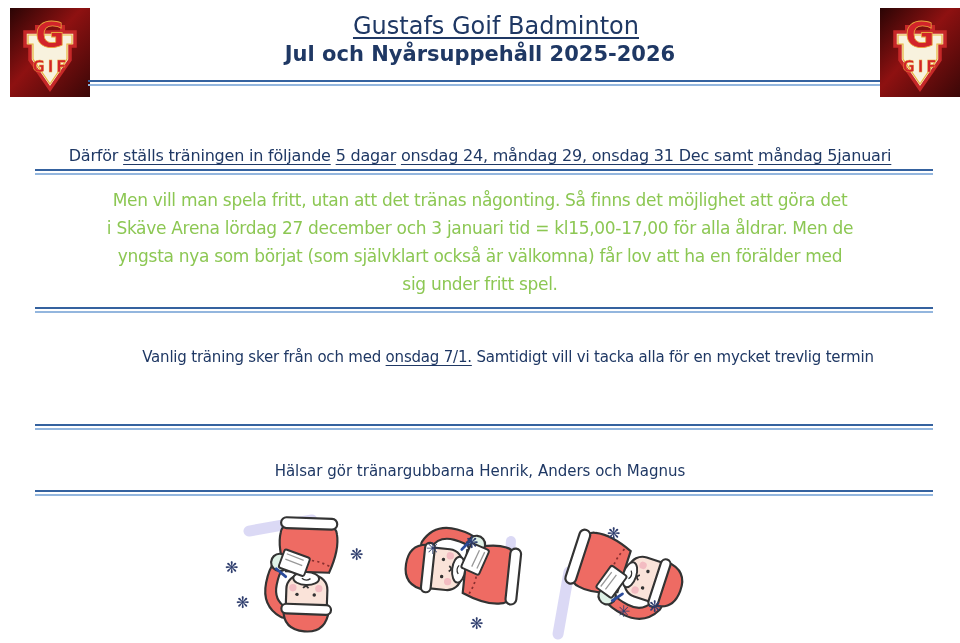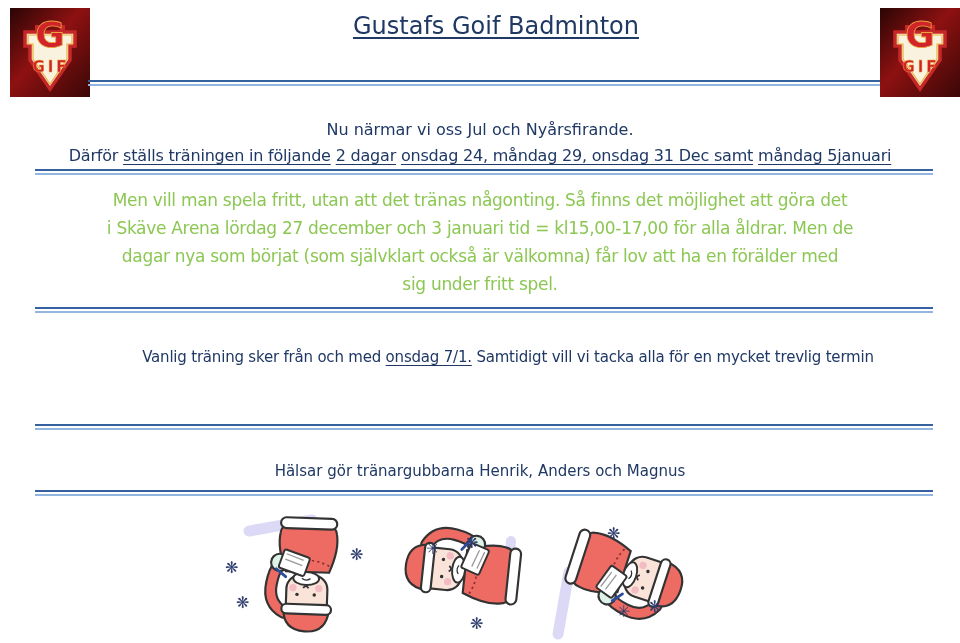--- a/index.html
+++ b/index.html
@@ -72,31 +72,31 @@
       <rect x="25" y="17" width="5" height="8" fill="#C62828"></rect>
       <rect x="50" y="17" width="5" height="8" fill="#C62828"></rect>
       <path d="M15,24 H65 V38 H60 V52 L40,81 L20,52 V38 H15 Z" fill="#F8F2DE" stroke="#C62828" stroke-width="3.5"></path>
       <path d="M18,27 H62 V36 H57 V51 L40,76 L23,51 V36 H18 Z" fill="none" stroke="#E8B53C" stroke-width="1.2"></path>
       <text x="40" y="39" font-size="36" font-weight="bold" text-anchor="middle" fill="#D2232A" stroke="#E8A33C" stroke-width="0.8">G</text>
       <text x="41" y="64" font-size="15" font-weight="bold" text-anchor="middle" letter-spacing="3" fill="#D2232A" stroke="#E8A33C" stroke-width="0.4">GIF</text>
     </svg>
   </div>
 
   <h1 class="center-line title1"><span class="tspan">Gustafs Goif Badminton</span></h1>
+  <h2 class="center-line title2">Jul och Nyårsuppehåll 2025-2026</h2>
   <div class="hr hr1"></div>
 
-  <p class="center-line intro">Nu närmar vi oss Jul och Nyårsfirande.</p>
 
-  <p class="center-line cancel"><span>Därför </span><span class="u">ställs träningen in följande</span><span> </span><span class="u">2 dagar</span><span> </span><span class="u">onsdag 24, måndag 29, onsdag 31 Dec samt</span><span> </span><span class="u">måndag 5januari</span></p>
+  <p class="center-line cancel"><span>Därför </span><span class="u">ställs träningen in följande</span><span> </span><span class="u">5 dagar</span><span> </span><span class="u">onsdag 24, måndag 29, onsdag 31 Dec samt</span><span> </span><span class="u">måndag 5januari</span></p>
   <div class="hr hr2"></div>
 
   <div class="center-line green">
     <div>Men vill man spela fritt, utan att det tränas någonting. Så finns det möjlighet att göra det</div>
     <div>i Skäve Arena lördag 27 december och 3 januari tid = kl15,00-17,00 för alla åldrar. Men de</div>
-    <div>dagar nya som börjat (som självklart också är välkomna) får lov att ha en förälder med</div>
+    <div>yngsta nya som börjat (som självklart också är välkomna) får lov att ha en förälder med</div>
     <div>sig under fritt spel.</div>
   </div>
   <div class="hr hr3"></div>
 
   <div class="center-line resume">
     <div><span>Vanlig träning sker från och med </span><span class="u">onsdag 7/1.</span><span> Samtidigt vill vi tacka alla för en mycket trevlig termin</span></div>
   </div>
   <div class="hr hr4"></div>
 
   <p class="center-line signoff">Hälsar gör tränargubbarna Henrik, Anders och Magnus</p>

